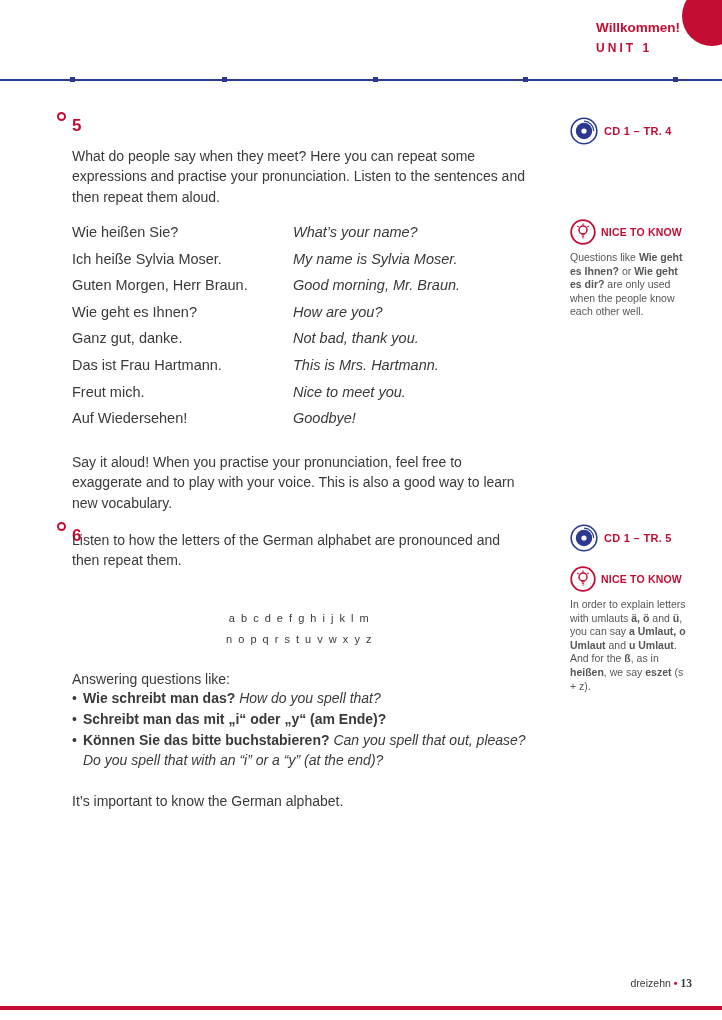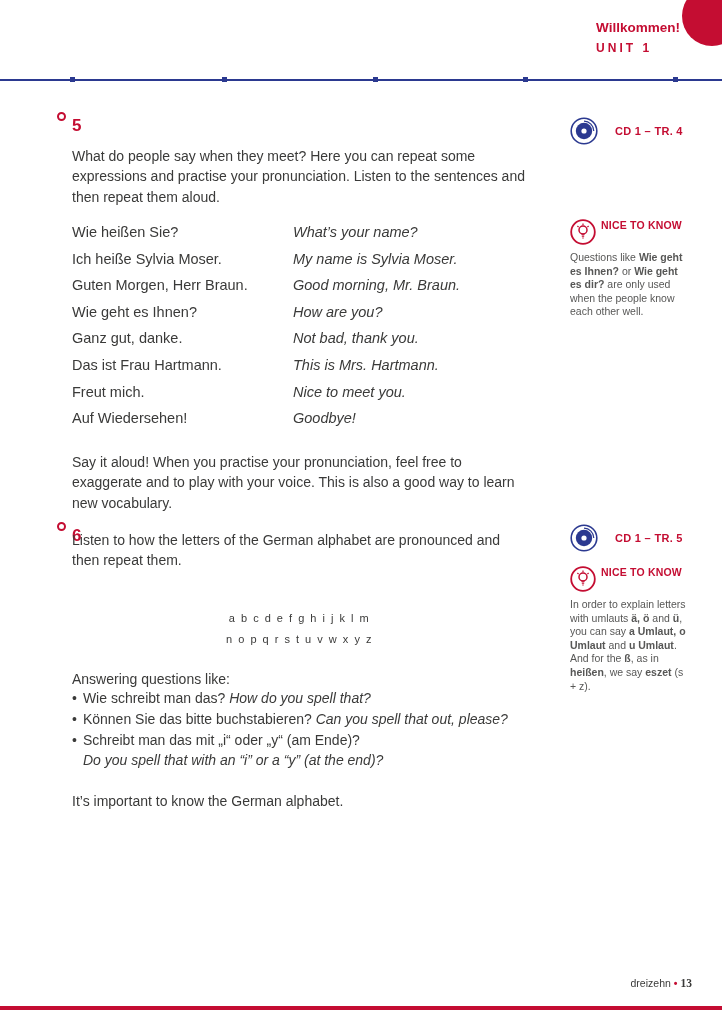--- a/index.html
+++ b/index.html
@@ -47,30 +47,30 @@
   .phrase-en { font-style:italic;margin-left:25px; }
 
   
   .alphabet { position:absolute; left:72px; top:608px; width:455px; text-align:center;
     font-weight:normal; font-size:11px; line-height:21px; letter-spacing:1.5px; }
 
   
   .questions { position:absolute; left:72px; top:688px; width:520px; }
   .q-line { font-size:14px; line-height:20.8px; }
   .q-bullet { margin-right:6px; }
-  .q-de { font-weight:normal; }
+  .q-de { font-weight:bold; }
   .q-en { font-style:italic; }
   .q-cont { padding-left:11px; }
 
   
-  .side-cd { position:absolute; left:570px; display:flex; align-items:center; gap:17px; }
+  .side-cd { position:absolute; left:570px; display:flex; align-items:center; gap:6px; }
   .cd-icon { width:28px; height:28px; display:block; flex:0 0 28px; }
   .cd-label { color:var(--red,#c40d32); font-weight:bold; font-size:11px; letter-spacing:.3px; }
   .side-note { position:absolute; left:570px; width:122px; }
-  .note-head { display:flex; align-items:flex-start; gap:5px; }
+  .note-head { display:flex; align-items:center; gap:5px; }
   .bulb-icon { width:26px; height:26px; display:block; flex:0 0 26px; }
   .note-title { color:var(--red,#c40d32); font-weight:bold; font-size:10.5px; letter-spacing:.2px; }
   .note-text { margin-top:6px; font-size:10.5px; line-height:13.6px; color:var(--note,#575756); }
 
   
   .footer { position:absolute; right:30px; top:977px; font-size:10.5px; }
   .footer-word { color:var(--text,#3a3a39); }
   .footer-bullet { color:var(--red,#c40d32); font-weight:bold; margin:0 3px; }
   .footer-num { font-weight:bold; font-size:11.5px;font-family:Liberation Serif, serif; }
 </style>
@@ -156,22 +156,22 @@
 
   <div class="alphabet">
     <div>a b c d e f g h i j k l m</div>
     <div>n o p q r s t u v w x y z</div>
   </div>
 
   <p class="body-text" style="top:669px">Answering questions like:</p>
 
   <div class="questions">
     <p class="q-line"><span class="q-bullet">•</span><b class="q-de">Wie schreibt man das?</b> <i class="q-en">How do you spell that?</i></p>
+    <p class="q-line"><span class="q-bullet">•</span><b class="q-de">Schreibt man das mit „i“ oder „y“ (am Ende)?</b></p>
     <p class="q-line"><span class="q-bullet">•</span><b class="q-de">Können Sie das bitte buchstabieren?</b> <i class="q-en">Can you spell that out, please?</i></p>
-    <p class="q-line"><span class="q-bullet">•</span><b class="q-de">Schreibt man das mit „i“ oder „y“ (am Ende)?</b></p>
     <p class="q-line q-cont"><i class="q-en">Do you spell that with an “i” or a “y” (at the end)?</i></p>
   </div>
 
   <p class="body-text" style="top:791px">It’s important to know the German alphabet.</p>
 
   <div class="side-cd" style="top:117px">
     <span class="cd-icon">
       <svg viewBox="0 0 28 28" width="28" height="28">
         <circle cx="14" cy="14" r="12.8" fill="none" stroke="#2b3990" stroke-width="1.6"></circle>
         <circle cx="14" cy="14" r="8.2" fill="#2b3990"></circle>

